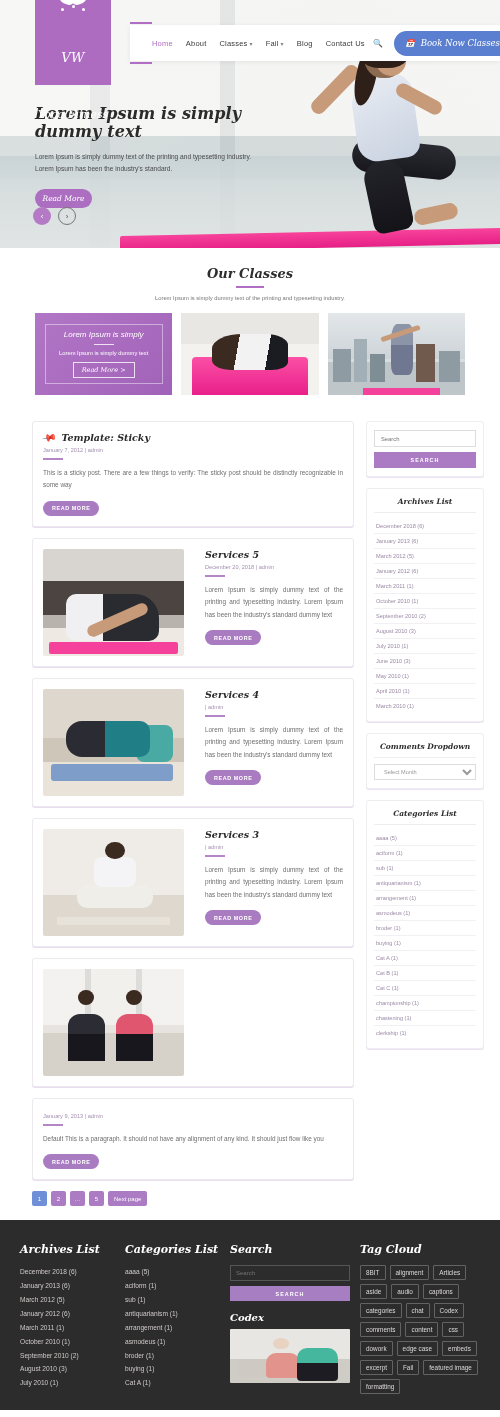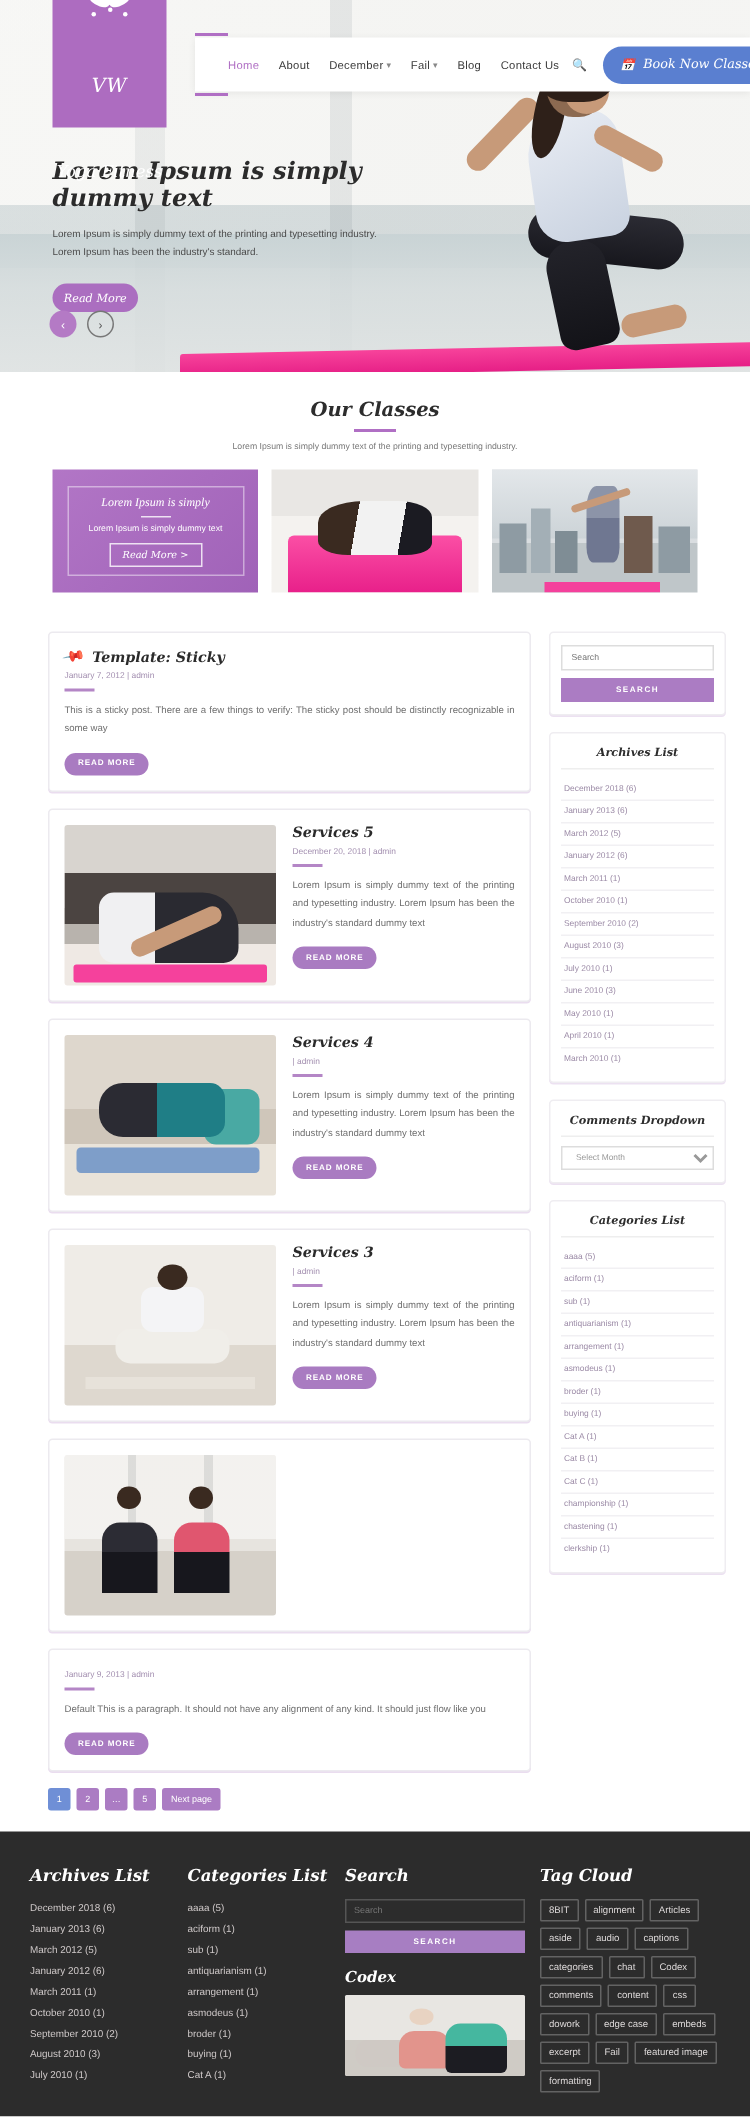--- a/index.html
+++ b/index.html
@@ -135,21 +135,21 @@
   .sec-title { font-family:"DejaVu Serif", serif; font-style:italic; font-weight:bold; font-size:13px; color:#2d2d2d; }
   .sec-rule { width:28px; height:2px; background:#b06fc4; margin:5px auto 0; }
   .sec-sub { margin-top:7px; font-size:5.8px; color:#777; }
   .class-grid { display:flex; gap:9px; padding:0 35px; margin-top:12px; }
   .class-card { flex:1; height:82px; position:relative; overflow:hidden; }
   .cc-purple {
     background: linear-gradient(135deg,#b276c6,#a062b8);
     display:flex; align-items:center; justify-content:center;
   }
   .cc-inner { border:1px solid rgba(255,255,255,.45); width:86%; height:72%; display:flex; flex-direction:column; align-items:center; justify-content:center; }
-  .cc-t { color:#fff; font-family:Liberation Serif, serif; font-style:italic; font-size:8px; }
+  .cc-t { color:#fff; font-family:Liberation Sans, sans-serif; font-style:italic; font-size:8px; }
   .cc-rule { width:20px; height:1px; background:rgba(255,255,255,.8); margin:5px 0 5px; }
   .cc-s { color:#fff; font-size:5.8px; }
   .cc-btn { margin-top:6px; border:1px solid rgba(255,255,255,.8); color:#fff; font-family:"DejaVu Serif", serif; font-style:italic; font-size:6.5px; padding:3px 8px; cursor:pointer; }
   .cc-img2 { background: linear-gradient(180deg,#e9e7e4 0 38%, #f4f2ef 38% 100%); }
   .cc-img2::after {
     content:""; position:absolute; left:8%; bottom:0; width:84%; height:46%;
     background:linear-gradient(180deg,#fb4fa5,#e8208a); border-radius:4px 4px 0 0;
   }
   .cc-img2 .person {
     position:absolute; left:22%; top:26%; width:56%; height:44%;
@@ -186,21 +186,21 @@
   .pin-ico { font-size:10px; color:#222; transform: rotate(34deg); }
   .post-title { font-family:"DejaVu Serif", serif; font-style:italic; font-weight:bold; font-size:9.5px; color:#2a2a2a; }
   .post-meta { font-size:5.6px; color:#a38fb0; margin-top:4px; }
   .post-rule { width:20px; height:2px; background:#b486c6; margin:5px 0 7px; }
   .post-body { font-size:6.4px; color:#6f6f6f; line-height:1.95; text-align:justify; }
   .btn-read {
     margin-top:9px; display:inline-flex; align-items:center; justify-content:center;
     background:#a97bc1; color:#fff; height:15px; padding:0 9px; border-radius:8px;
     font-size:5.4px; letter-spacing:.6px; font-weight:bold; cursor:pointer;
   }
-  .post-flex { display:flex; gap:11px; }
+  .post-flex { display:flex; gap:21px; }
   .post-thumb { width:141px; flex:none; height:107px; border-radius:2px; position:relative; overflow:hidden; }
   .post-rt { flex:1; }
 
   
   .th5 { background: linear-gradient(180deg,#d8d4cf 0 52%, #b8b3ad 52% 74%, #efe9e4 74% 100%); }
   .th5 .sofa { position:absolute; left:0; top:30%; width:100%; height:32%; background:#4b4441; }
   .th5 .body { position:absolute; left:16%; bottom:14%; width:66%; height:44%; background:linear-gradient(90deg,#f0f0f2 0 40%,#2a2a31 40% 100%); border-radius:10px 24px 10px 10px; }
   .th5 .leg { position:absolute; left:30%; bottom:28%; width:46%; height:11%; background:#c79a79; border-radius:6px; transform:rotate(-24deg); }
   .th5 .mat { position:absolute; left:4%; bottom:2%; width:92%; height:11%; background:#f5419c; border-radius:2px; }
 
@@ -342,21 +342,21 @@
     <nav class="navbar">
       <span class="nav-accent"></span>
       <div class="nav-list">
         <span class="nav-item active">
           <span>Home</span>
         </span>
         <span class="nav-item">
           <span>About</span>
         </span>
         <span class="nav-item">
-          <span>December</span>
+          <span>Classes</span>
           <span class="caret">▾</span>
         </span>
         <span class="nav-item">
           <span>Fail</span>
           <span class="caret">▾</span>
         </span>
         <span class="nav-item">
           <span>Blog</span>
         </span>
         <span class="nav-item">

